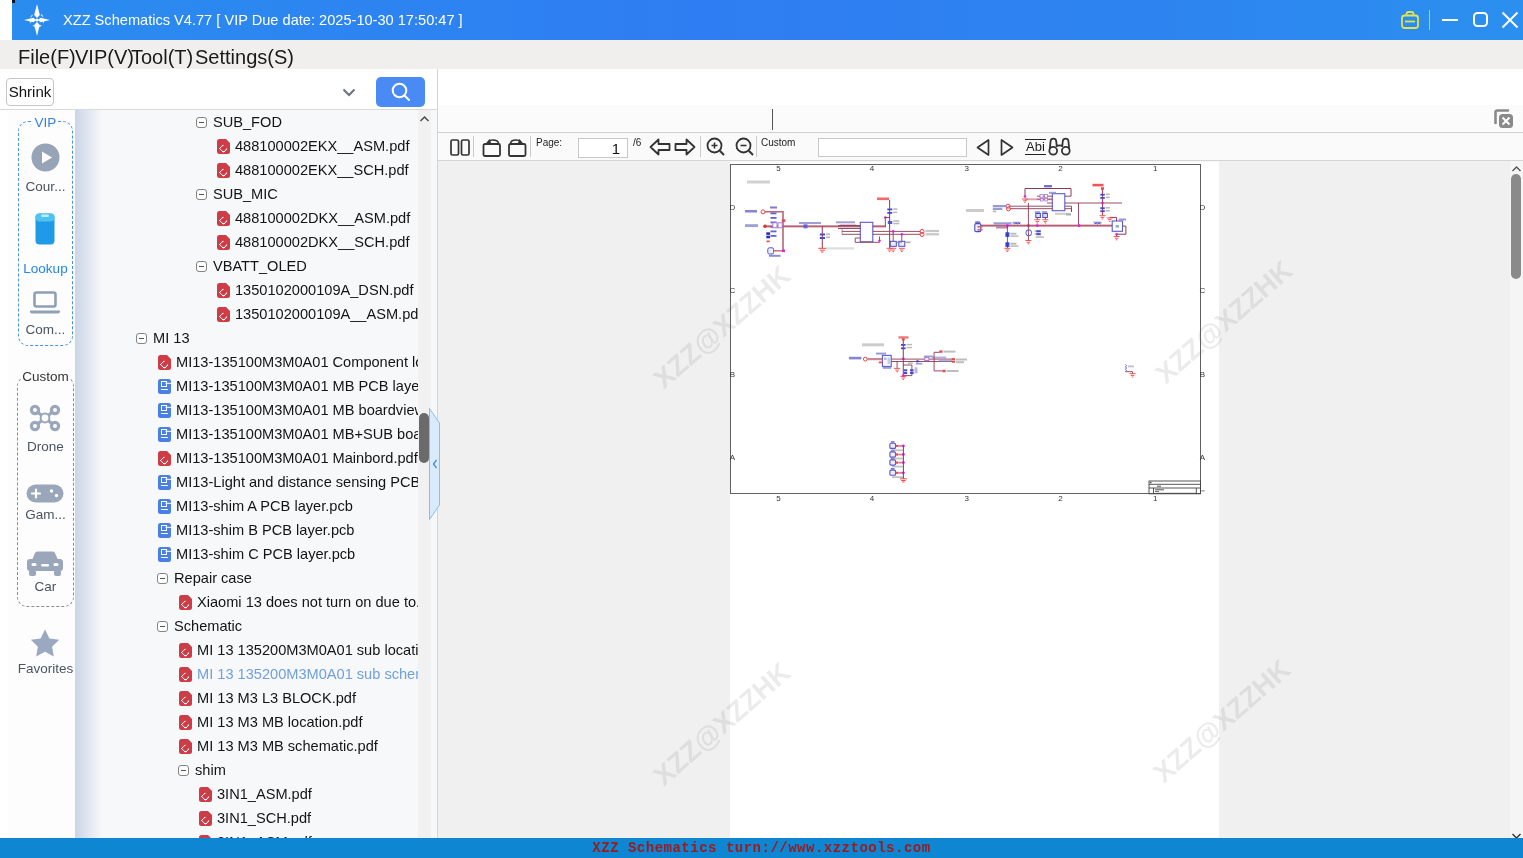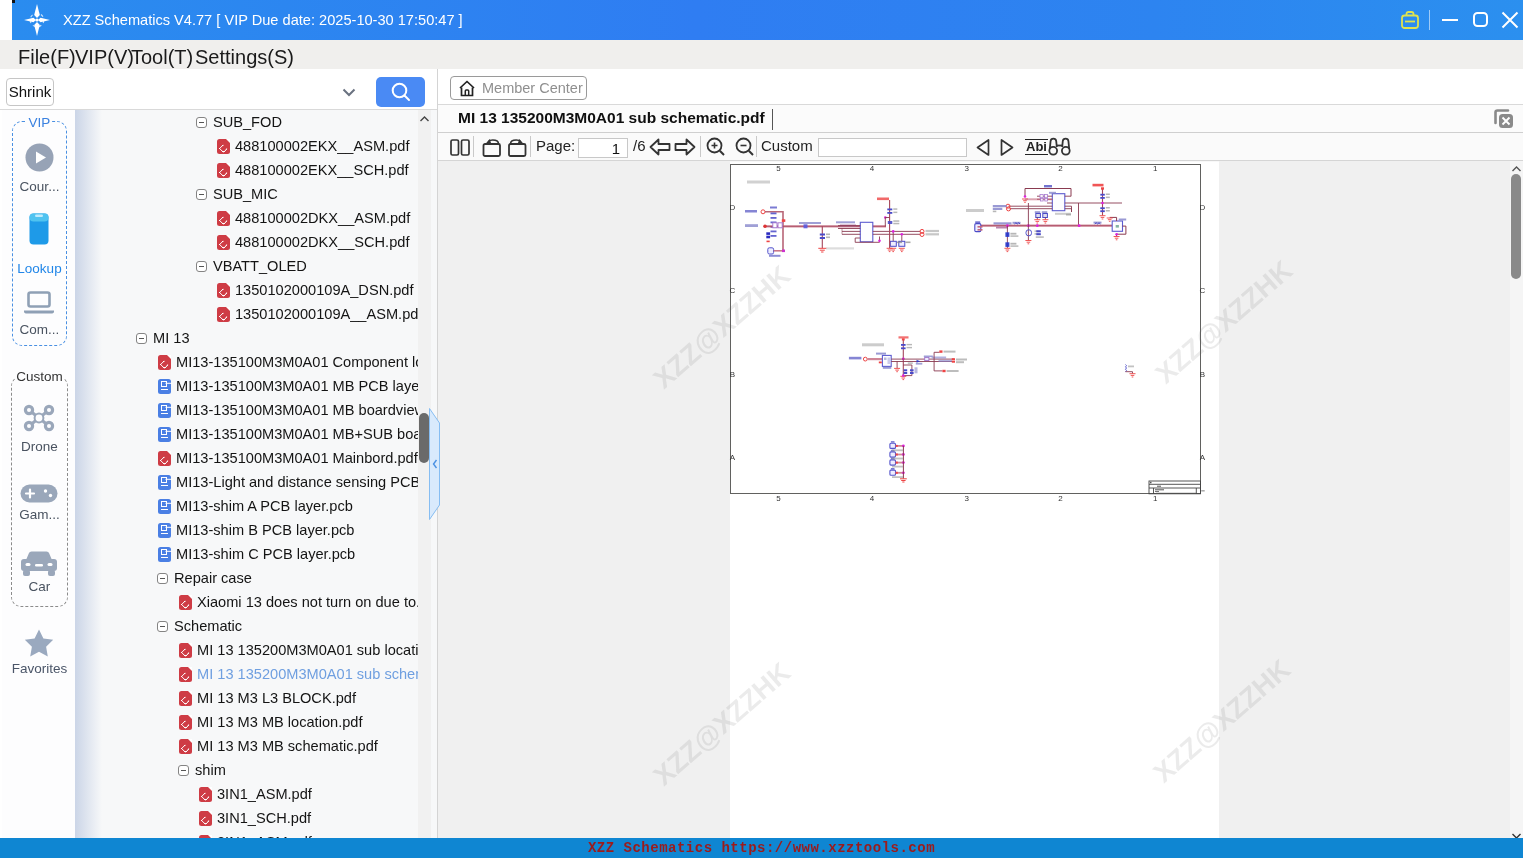--- a/index.html
+++ b/index.html
@@ -12,21 +12,21 @@
 
 #menubar { position:absolute; left:0; top:40px; width:1523px; height:29px; background:#f0efed; }
 #menubar span { position:absolute; top:6px; font-size:20px; color:#1a1a1a; }
 
 #searchrow { position:absolute; left:0; top:69px; width:1523px; height:41px; background:#fff; border-bottom:1px solid #d9d9d9; }
 #shrinkbtn { position:absolute; left:6px; top:9px; width:48px; height:28px; border:1px solid #c6c6c6; border-radius:4px; background:#fff; font-size:15px; color:#111; text-align:center; line-height:26px; }
 #searchbox { position:absolute; left:64px; top:9px; width:302px; height:28px; border:1px solid #d4d4d4; border-radius:4px; background:#fff; }
 #searchbox .ph { position:absolute; left:12px; top:5px; font-size:15px; color:#b3bac4; }
 #searchbtn { position:absolute; left:376px; top:8px; width:49px; height:30px; border-radius:5px; background:#4a8af4; }
 
-#leftrail { position:absolute; left:2px; top:110px; width:75px; height:728px; background:#fdfdfe; border-right:1px solid #e4e4e4; }
+#leftrail { position:absolute; left:8px; top:110px; width:75px; height:728px; background:#fdfdfe; border-right:1px solid #e4e4e4; }
 .railbox { position:absolute; border-radius:10px; }
 .raillabel { position:absolute; width:75px; text-align:center; font-size:13.5px; }
 
 #treepanel { position:absolute; left:75px; top:110px; width:362px; height:728px; background:#f7f8f9; overflow:hidden; }
 #treegrad { position:absolute; left:0; top:0; width:27px; height:728px; background:linear-gradient(90deg,#cbd5e7 0%, rgba(247,248,249,0) 100%); }
 .r { position:absolute; height:24px; display:flex; align-items:center; font-size:14.6px; color:#141414; white-space:nowrap; }
 .m { display:inline-block; width:11px; height:11px; border:1px solid #848484; border-radius:3px; background:#fff; position:relative; margin-right:6px; flex:none; }
 .m:after { content:""; position:absolute; left:2px; top:4.5px; width:5px; height:1px; background:#555; }
 .fpdf { display:inline-block; width:13px; height:15px; background:#ce3c45; border-radius:2.5px; position:relative; margin-right:5px; flex:none; }
 .fpdf:before { content:""; position:absolute; right:0; top:0; border-style:solid; border-width:0 4px 4px 0; border-color:transparent #fff transparent transparent; }
@@ -43,21 +43,21 @@
 #vdivider { position:absolute; left:437px; top:69px; width:1px; height:769px; background:#d4d4d4; }
 
 #memberrow { position:absolute; left:438px; top:69px; width:1085px; height:36px; background:#fff; border-bottom:1px solid #d9d9d9; }
 #memberbtn { position:absolute; left:12px; top:7px; width:137px; height:24px; border:1px solid #9a9a9a; border-radius:4px; }
 #memberbtn span { position:absolute; left:31px; top:3px; font-size:14.5px; color:#8f8f8f; white-space:nowrap; }
 #tabrow { position:absolute; left:438px; top:105px; width:1085px; height:28px; background:#fbfbfb; border-bottom:1px solid #cfcfcf; }
 #tabrow .tabtxt { position:absolute; left:20px; top:4px; font-size:15.5px; font-weight:bold; color:#101010; }
 #tabsep { position:absolute; left:334px; top:4px; width:1px; height:21px; background:#555; }
 #toolrow { position:absolute; left:438px; top:133px; width:1085px; height:28px; background:#fafafa; border-bottom:1px solid #d5d5d5; }
 .tsep { position:absolute; top:3px; width:1px; height:21px; background:#c9c9c9; }
-.tlbl { position:absolute; font-size:15px; color:#222; top:4px; }
+.tlbl { position:absolute; font-size:10px; color:#222; top:4px; }
 
 #content { position:absolute; left:438px; top:161px; width:1085px; height:677px; background:#f0f0f0; overflow:hidden; }
 #vscroll { position:absolute; left:1510px; top:161px; width:13px; height:677px; background:#f5f5f5; }
 #vthumb { position:absolute; left:1511px; top:174px; width:10px; height:105px; background:#8a8a8a; border-radius:5px; }
 
 #statusbar { position:absolute; left:0; top:838px; width:1523px; height:20px; background:#0f86d2; text-align:center; }
 #statusbar span { font-family:"Liberation Mono",monospace; font-size:14px; font-weight:bold; color:#9c1b1b; line-height:20px; letter-spacing:0.5px; }
 </style>
 </head>
 <body>
@@ -209,32 +209,21 @@
       </svg>
     <div id="tthumb"></div>
   </div>
 
   <div id="vdivider"></div>
   <svg width="12" height="112" viewBox="0 0 12 112" style="position:absolute;left:429px;top:408px;z-index:5">
     <path d="M0.5 0.5 L10.5 15 L10.5 97 L0.5 111.5 Z" fill="#d9eafc" stroke="#86bdf2" stroke-width="1"></path>
     <path d="M7.5 52 L4.5 56 L7.5 60" fill="none" stroke="#4a90e2" stroke-width="1.4"></path>
   </svg>
 
-  <div id="memberrow">
-    <div id="memberbtn">
-      <svg width="18" height="17" viewBox="0 0 18 17" style="position:absolute;left:7px;top:3px">
-        <path d="M2 8 L9 1.5 L16 8" fill="none" stroke="#222" stroke-width="1.7" stroke-linejoin="round"></path>
-        <path d="M3.5 7.5 V15.5 H14.5 V7.5" fill="none" stroke="#222" stroke-width="1.7"></path>
-        <path d="M7.3 15.5 V11 Q7.3 10 8.3 10 L9.7 10 Q10.7 10 10.7 11 V15.5" fill="none" stroke="#222" stroke-width="1.5"></path>
-      </svg>
-      <span>Member Center</span>
-    </div>
-  </div>
   <div id="tabrow">
-    <span class="tabtxt">MI 13 135200M3M0A01 sub schematic.pdf</span>
     <div id="tabsep"></div>
     <svg width="19" height="19" viewBox="0 0 19 19" style="position:absolute;left:1056px;top:4px">
       <path d="M1.5 14 V3.5 Q1.5 1.5 3.5 1.5 L14 1.5" fill="none" stroke="#8a8a8a" stroke-width="2.6" stroke-linecap="round"></path>
       <rect x="5" y="5" width="14" height="14" rx="3.5" fill="#8a8a8a"></rect>
       <path d="M8.5 8.5 L15.5 15.5 M15.5 8.5 L8.5 15.5" stroke="#fff" stroke-width="1.9"></path>
     </svg>
   </div>
   <div id="toolrow">
     <svg width="20" height="17" viewBox="0 0 20 17" style="position:absolute;left:12px;top:6px">
       <rect x="1" y="1" width="7.5" height="15" rx="1.5" fill="none" stroke="#333" stroke-width="1.7"></rect>
@@ -274,21 +263,21 @@
     </svg>
     <div class="tsep" style="left:318px"></div>
     <span class="tlbl" style="left:323px">Custom</span>
     <div style="position:absolute;left:380px;top:5px;width:149px;height:19px;border:1px solid #c8c8c8;background:#fff"></div>
     <svg width="16" height="19" viewBox="0 0 16 19" style="position:absolute;left:537px;top:5px">
       <path d="M13.5 2 V17 L2.5 9.5 Z" fill="none" stroke="#333" stroke-width="1.7" stroke-linejoin="round"></path>
     </svg>
     <svg width="16" height="19" viewBox="0 0 16 19" style="position:absolute;left:561px;top:5px">
       <path d="M2.5 2 V17 L13.5 9.5 Z" fill="none" stroke="#333" stroke-width="1.7" stroke-linejoin="round"></path>
     </svg>
-    <span style="position:absolute;left:587px;top:5.5px;font-size:13px;font-weight:bold;color:#222;border-top:1.5px solid #222;border-bottom:1.5px solid #222;line-height:14px;padding:0 1px">Abi</span>
+    <span style="position:absolute;left:587px;top:5.5px;font-size:13px;font-weight:normal;color:#222;border-top:1.5px solid #222;border-bottom:1.5px solid #222;line-height:14px;padding:0 1px">Abi</span>
     <svg width="23" height="20" viewBox="0 0 23 20" style="position:absolute;left:610px;top:4px">
       <g fill="none" stroke="#333" stroke-width="1.8">
         <circle cx="5.2" cy="13.8" r="3.9"></circle>
         <circle cx="17.8" cy="13.8" r="3.9"></circle>
         <path d="M1.8 12 L2.6 4 Q2.9 1.6 5.4 1.6 Q7.9 1.6 8.2 4 L8.8 10 M21.2 12 L20.4 4 Q20.1 1.6 17.6 1.6 Q15.1 1.6 14.8 4 L14.2 10"></path>
         <path d="M9 8.5 H14"></path>
       </g>
     </svg>
   </div>
 
@@ -608,15 +597,15 @@
   </div>
   <div id="vscroll"></div>
   <div id="vthumb"></div>
   <svg width="13" height="10" viewBox="0 0 13 10" style="position:absolute;left:1510px;top:164px">
       <path d="M2.5 7 L6.5 3 L10.5 7" fill="none" stroke="#555" stroke-width="1.4"></path>
     </svg>
   <svg width="13" height="10" viewBox="0 0 13 10" style="position:absolute;left:1510px;top:831px">
       <path d="M2.5 3 L6.5 7 L10.5 3" fill="none" stroke="#333" stroke-width="1.4"></path>
     </svg>
 
-  <div id="statusbar"><span>XZZ Schematics https://www.xzztools.com</span></div>
+  <div id="statusbar"><span>XZZ Schematics turn://www.xzztools.com</span></div>
 
 </div>
 
 </body></html>

